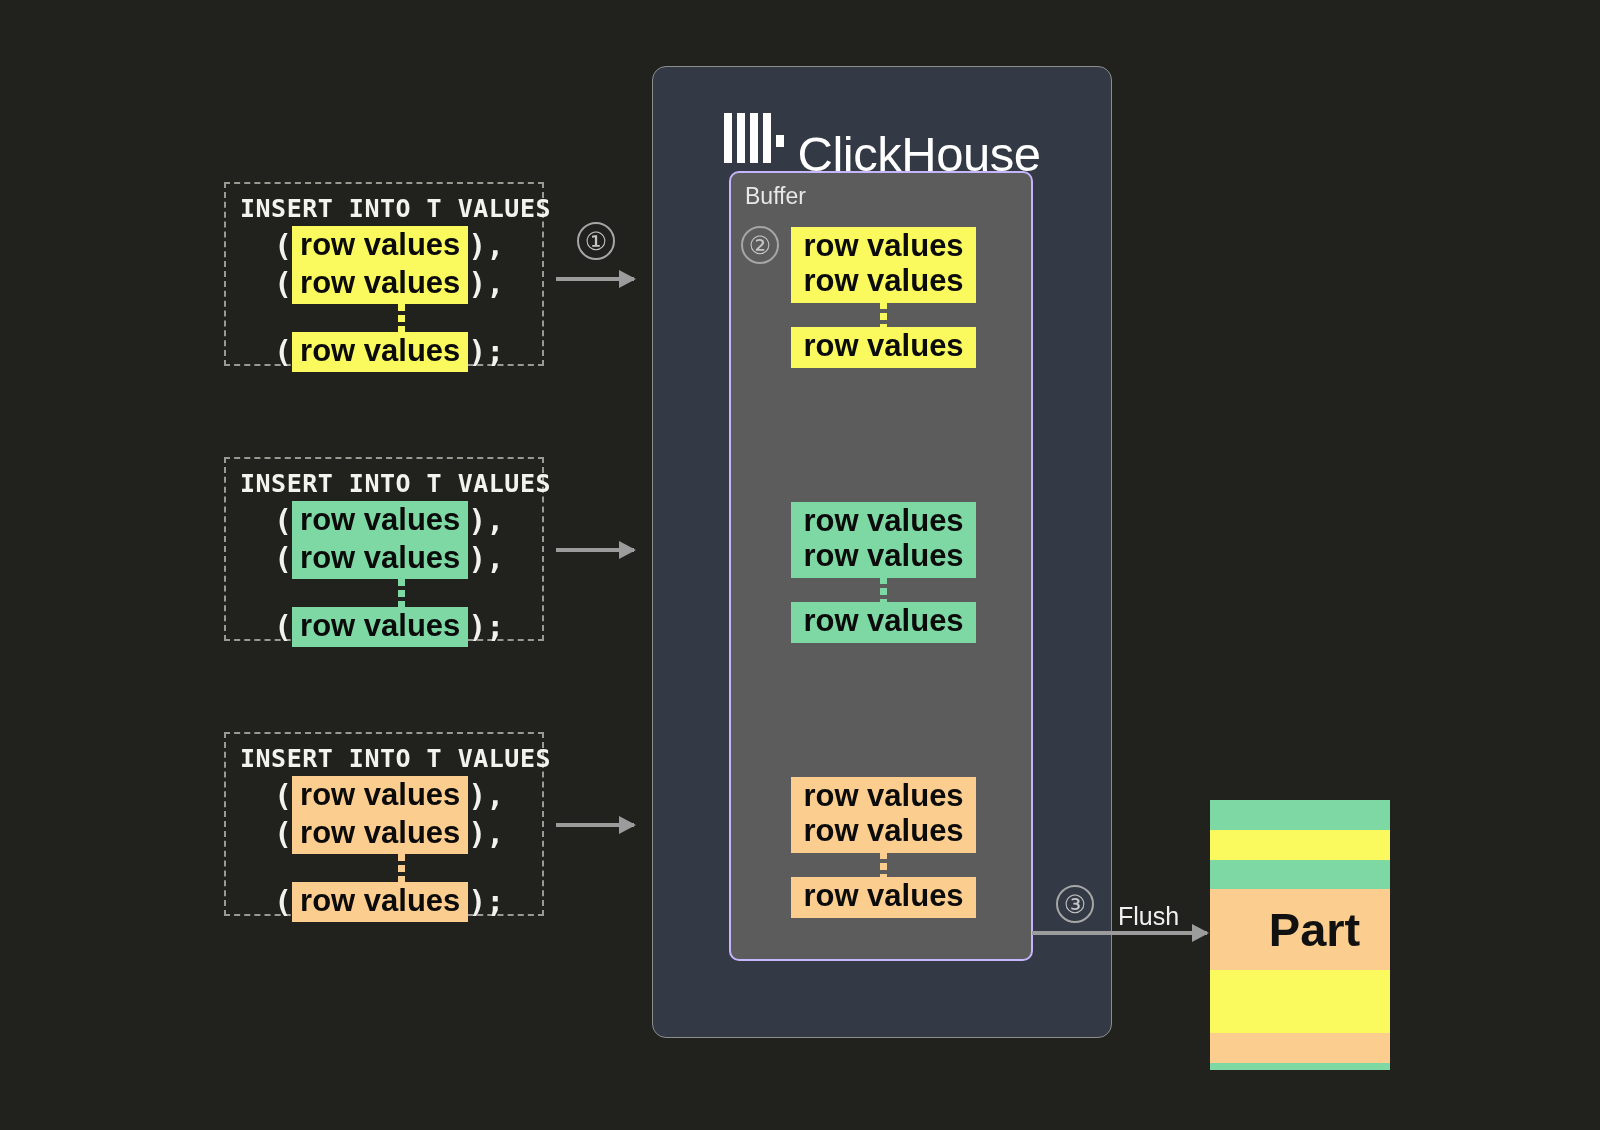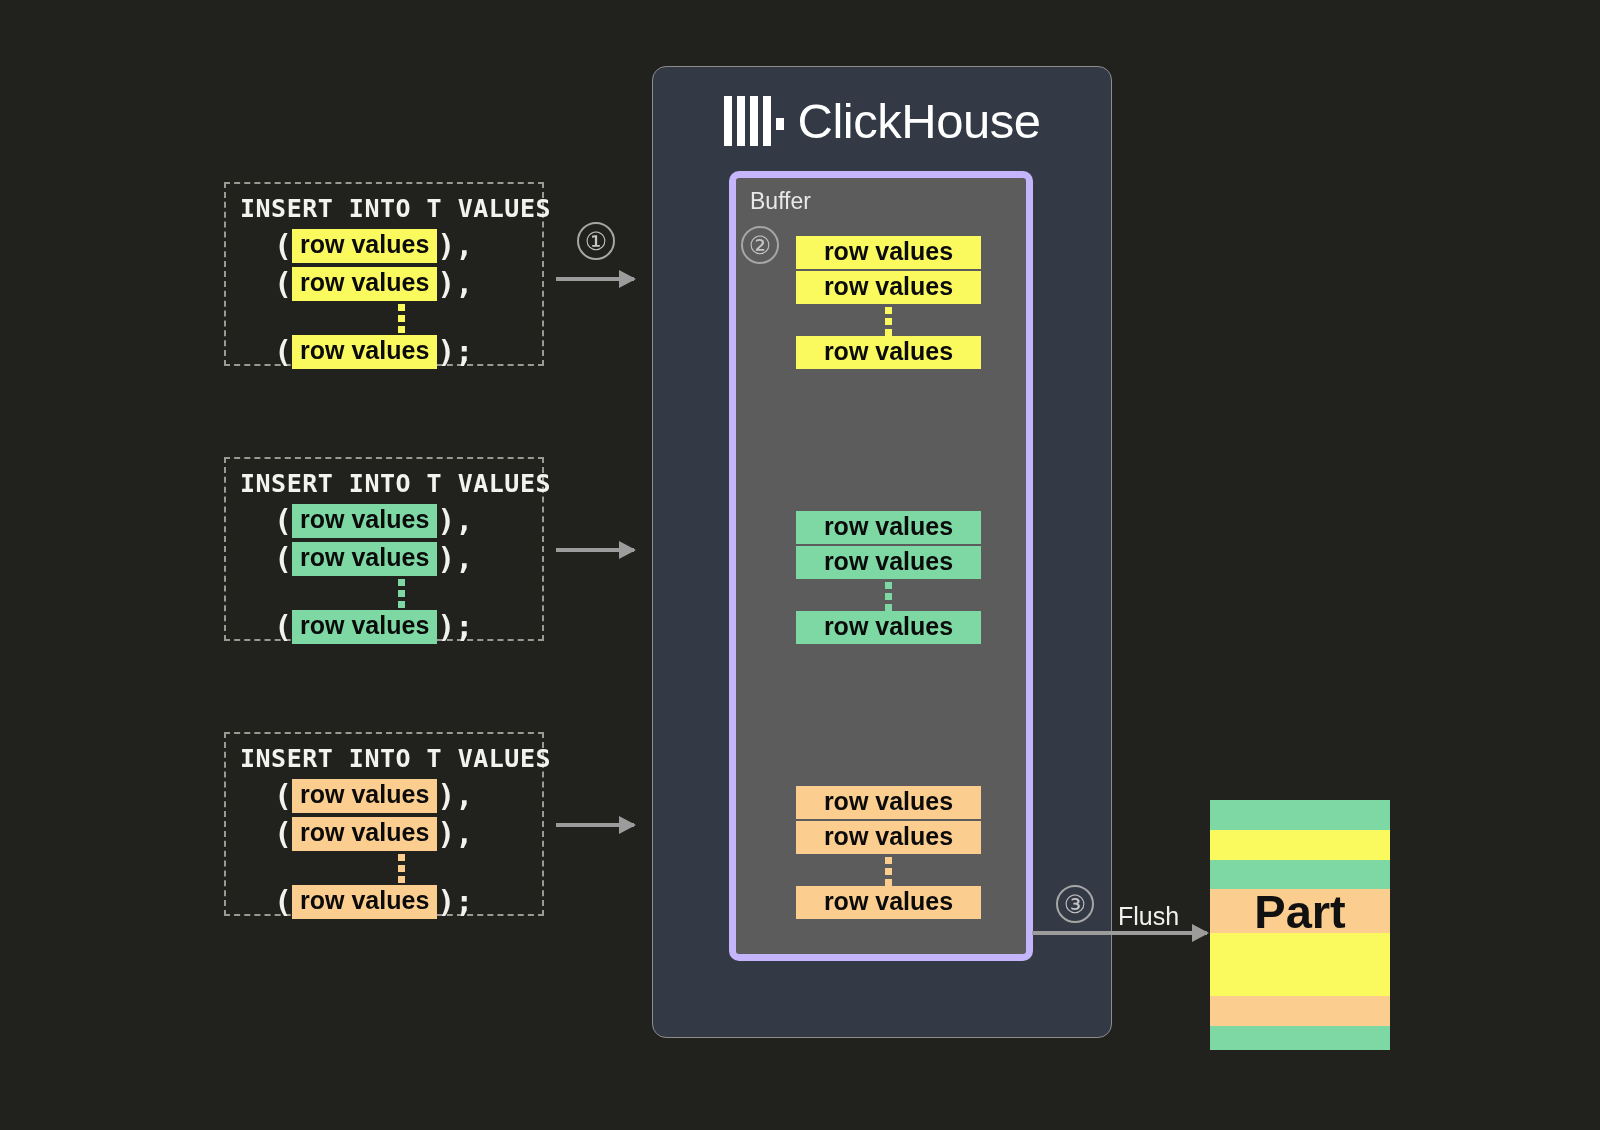--- a/index.html
+++ b/index.html
@@ -45,21 +45,21 @@
     font-family: "DejaVu Sans Mono", "Liberation Mono", monospace;
     font-weight: bold;
     font-size: 30px;
     color: #f2f2ef;
     line-height: 1;
   }
   .chip {
     display: inline-block;
     font-family: "Liberation Sans", sans-serif;
     font-weight: bold;
-    font-size: 25px;
+    font-size: 31px;
     color: #0b0b0b;
     padding: 1px 8px 3px 8px;
     line-height: 1.18;
     white-space: nowrap;
   }
   .chip.yellow  { background: #fafa5f; }
   .chip.green   { background: #7ed8a4; }
   .chip.orange  { background: #fbcd8e; }
 
   .vdots {
@@ -123,32 +123,33 @@
     top: 22px;
     width: 8px;
     height: 12px;
     background: #ffffff;
   }
   #ch-name {
     font-size: 49px;
     color: #ffffff;
     letter-spacing: -0.5px;
     font-weight: normal;
+    margin-top: 33px;
   }
 
   
   #buffer {
     position: absolute;
     left: 76px;
     top: 104px;
     width: 304px;
     height: 790px;
     box-sizing: border-box;
     background: #5c5c5c;
-    border: 7px solid #c4b5fd;
+    border: 2px solid #c4b5fd;
     border-radius: 10px;
   }
   #buffer-label {
     position: absolute;
     left: 14px;
     top: 10px;
     font-size: 23px;
     color: #e8e8e8;
   }
   .buf-group {
@@ -395,21 +396,21 @@
   <div class="step" style="left:741px; top:226px;">②</div>
 
   <div class="step" style="left:1056px; top:885px;">③</div>
   <div id="flush-label" style="left:1118px; top:890px;margin-top:12px;">Flush</div>
   <div class="arrow" style="left:1032px; top:931px; width:175px;"></div>
 
   <div id="part-block">
     <div class="stripe" style="height:30px; background:#7ed8a4;"></div>
     <div class="stripe" style="height:30px; background:#fafa5f;"></div>
     <div class="stripe" style="height:29px; background:#7ed8a4;"></div>
-    <div class="stripe" style="height:44px; background:#fbcd8e;">
+    <div class="stripe" style="height:81px; background:#fbcd8e;padding-left:29px;">
       <span id="part-text">Part</span>
     </div>
     <div class="stripe" style="height:63px; background:#fafa5f;"></div>
     <div class="stripe" style="height:30px; background:#fbcd8e;"></div>
     <div class="stripe" style="height:24px; background:#7ed8a4;"></div>
   </div>
 
 </div>
 
 </body></html>

